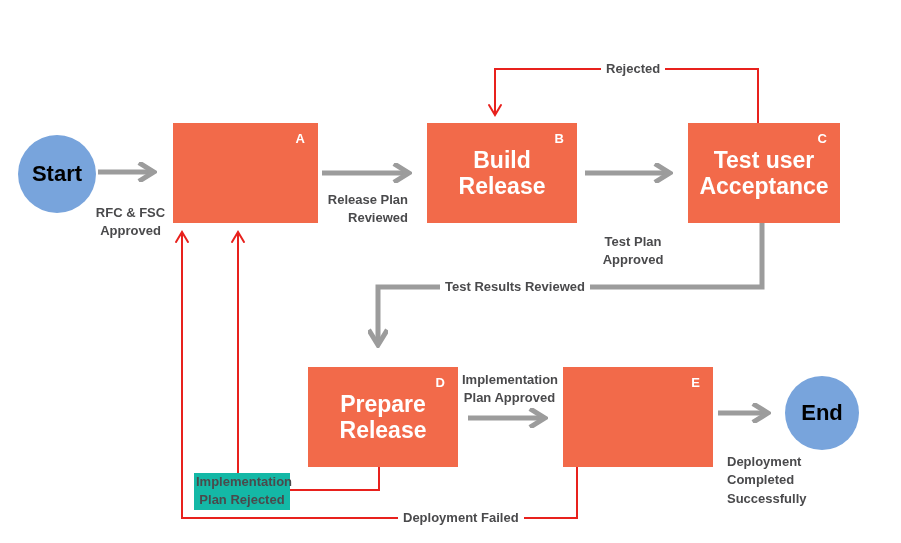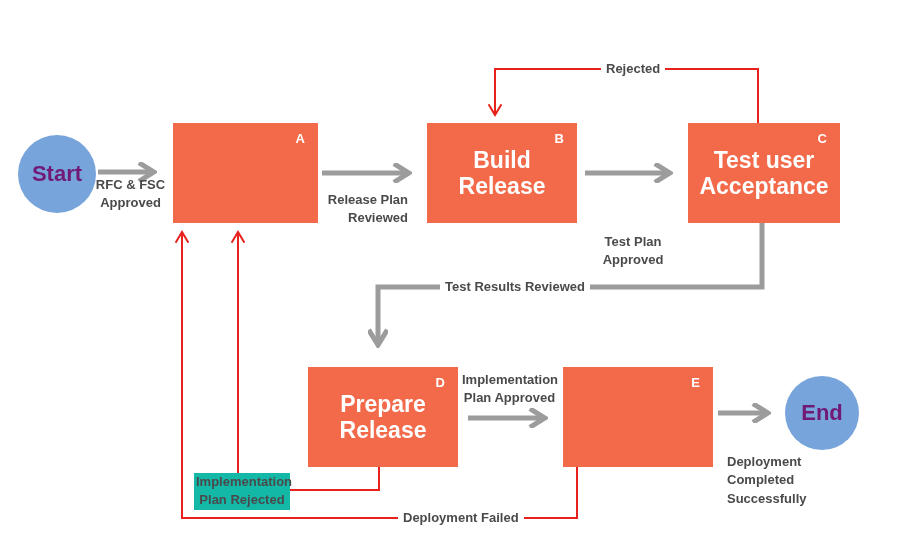--- a/index.html
+++ b/index.html
@@ -15,21 +15,21 @@
     text-align:center; font-weight:bold; font-size:23px; line-height:1.14;
     padding:0 8px; box-sizing:border-box;
   }
   .node .letter {
     position:absolute; top:9px; right:13px; font-size:13px; font-weight:bold;
     line-height:1;
   }
   .terminal {
     position:absolute; z-index:2; background:#78A4DC; border-radius:50%;
     display:flex; align-items:center; justify-content:center;
-    color:#701a75; font-weight:bold; font-size:22px;
+    color:#000000; font-weight:bold; font-size:22px;
   }
   .elabel {
     position:absolute; z-index:3; font-size:13px; font-weight:bold;
     color:#4A4A4C; text-align:center; line-height:1.42;
   }
   .online {
     background:#ffffff; white-space:nowrap; padding:0 5px; line-height:16px;
   }
   .wrapbg { background:#14b8a6; padding:0 2px; }
   .leftalign { text-align:left; }
@@ -80,21 +80,21 @@
     <span>Test user Acceptance</span>
   </div>
   <div class="node" style="left:308px; top:367px; width:150px; height:100px;">
     <span class="letter">D</span>
     <span>Prepare Release</span>
   </div>
   <div class="node" style="left:563px; top:367px; width:150px; height:100px;">
     <span class="letter">E</span>
   </div>
 
-  <div class="elabel" style="left:88px; top:176px; width:85px;">RFC &amp; FSC Approved</div>
+  <div class="elabel" style="left:88px; top:204px; width:85px;">RFC &amp; FSC Approved</div>
   <div class="elabel" style="left:312px; top:191px; width:96px;text-align:right;">Release Plan Reviewed</div>
   <div class="elabel" style="left:593px; top:193px; width:80px;margin-top:40px;">Test Plan Approved</div>
   <div class="elabel online" style="left:601px; top:61px;">Rejected</div>
   <div class="elabel online" style="left:440px; top:279px;">Test Results Reviewed</div>
   <div class="elabel" style="left:462px; top:371px; width:95px;">Implementation Plan Approved</div>
   <div class="elabel wrapbg" style="left:194px; top:473px; width:92px;">Implementation Plan Rejected</div>
   <div class="elabel online" style="left:398px; top:510px;">Deployment Failed</div>
   <div class="elabel leftalign" style="left:727px; top:453px; width:90px;">Deployment Completed Successfully</div>
 
 </div>

